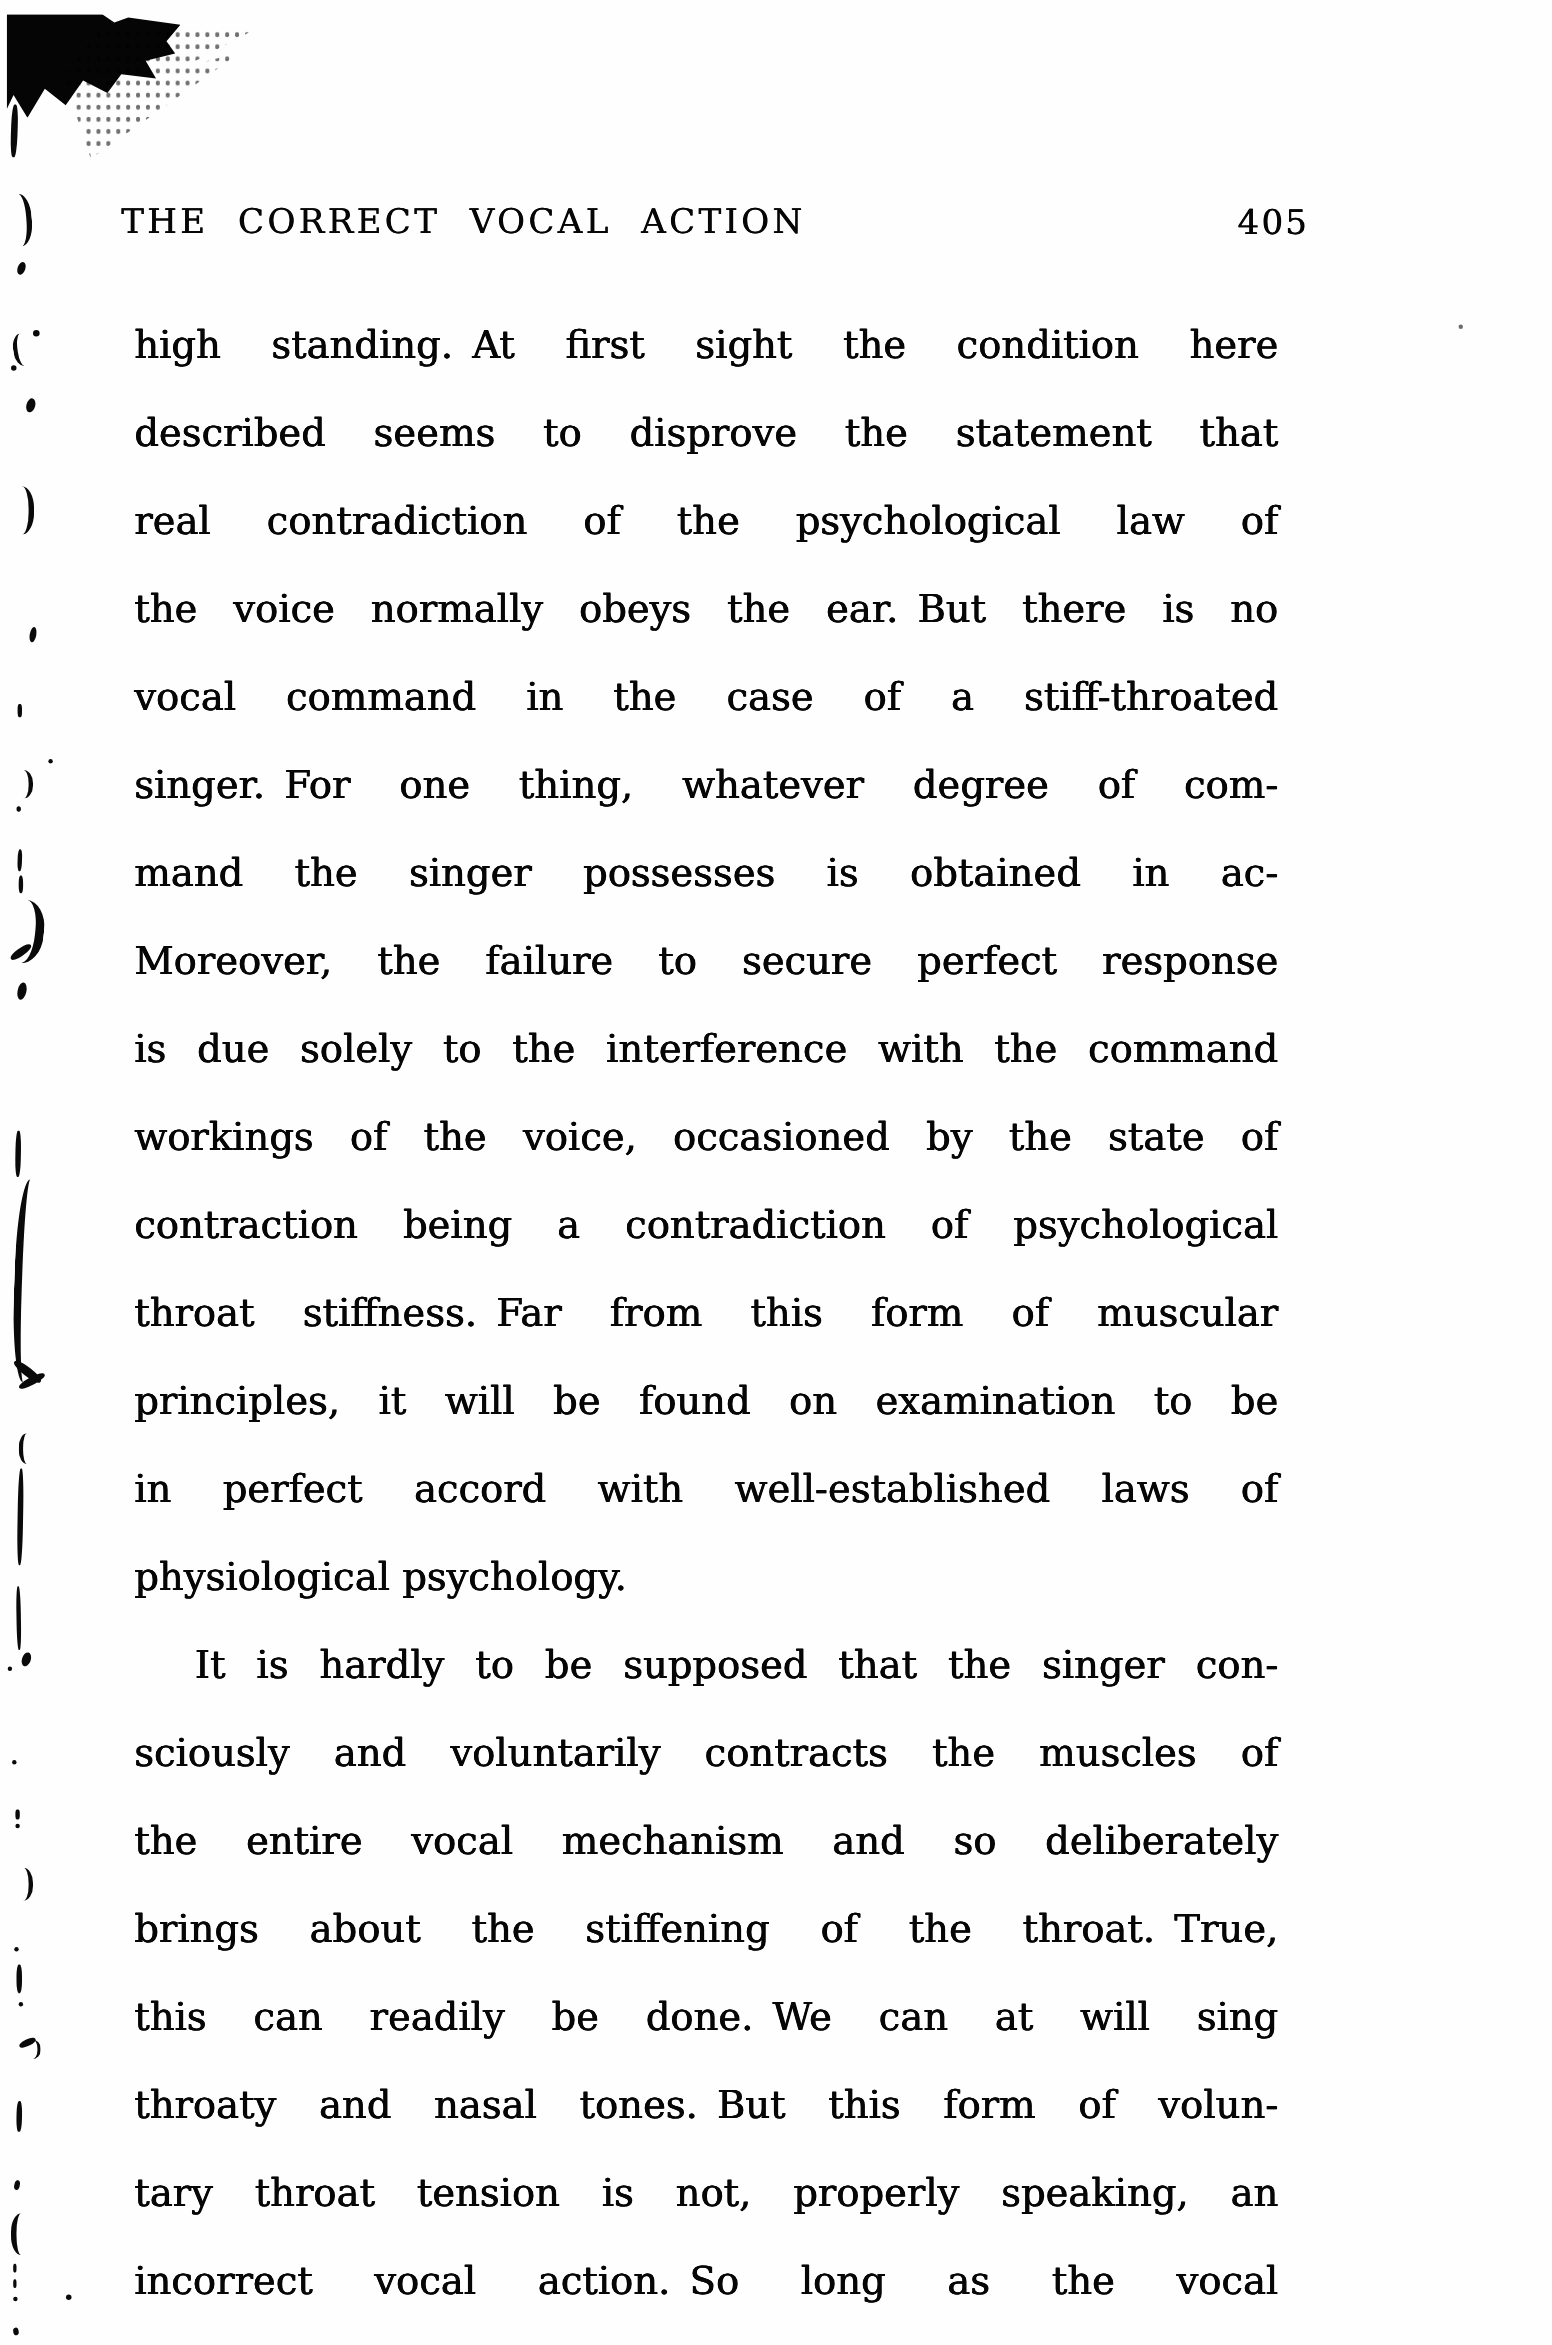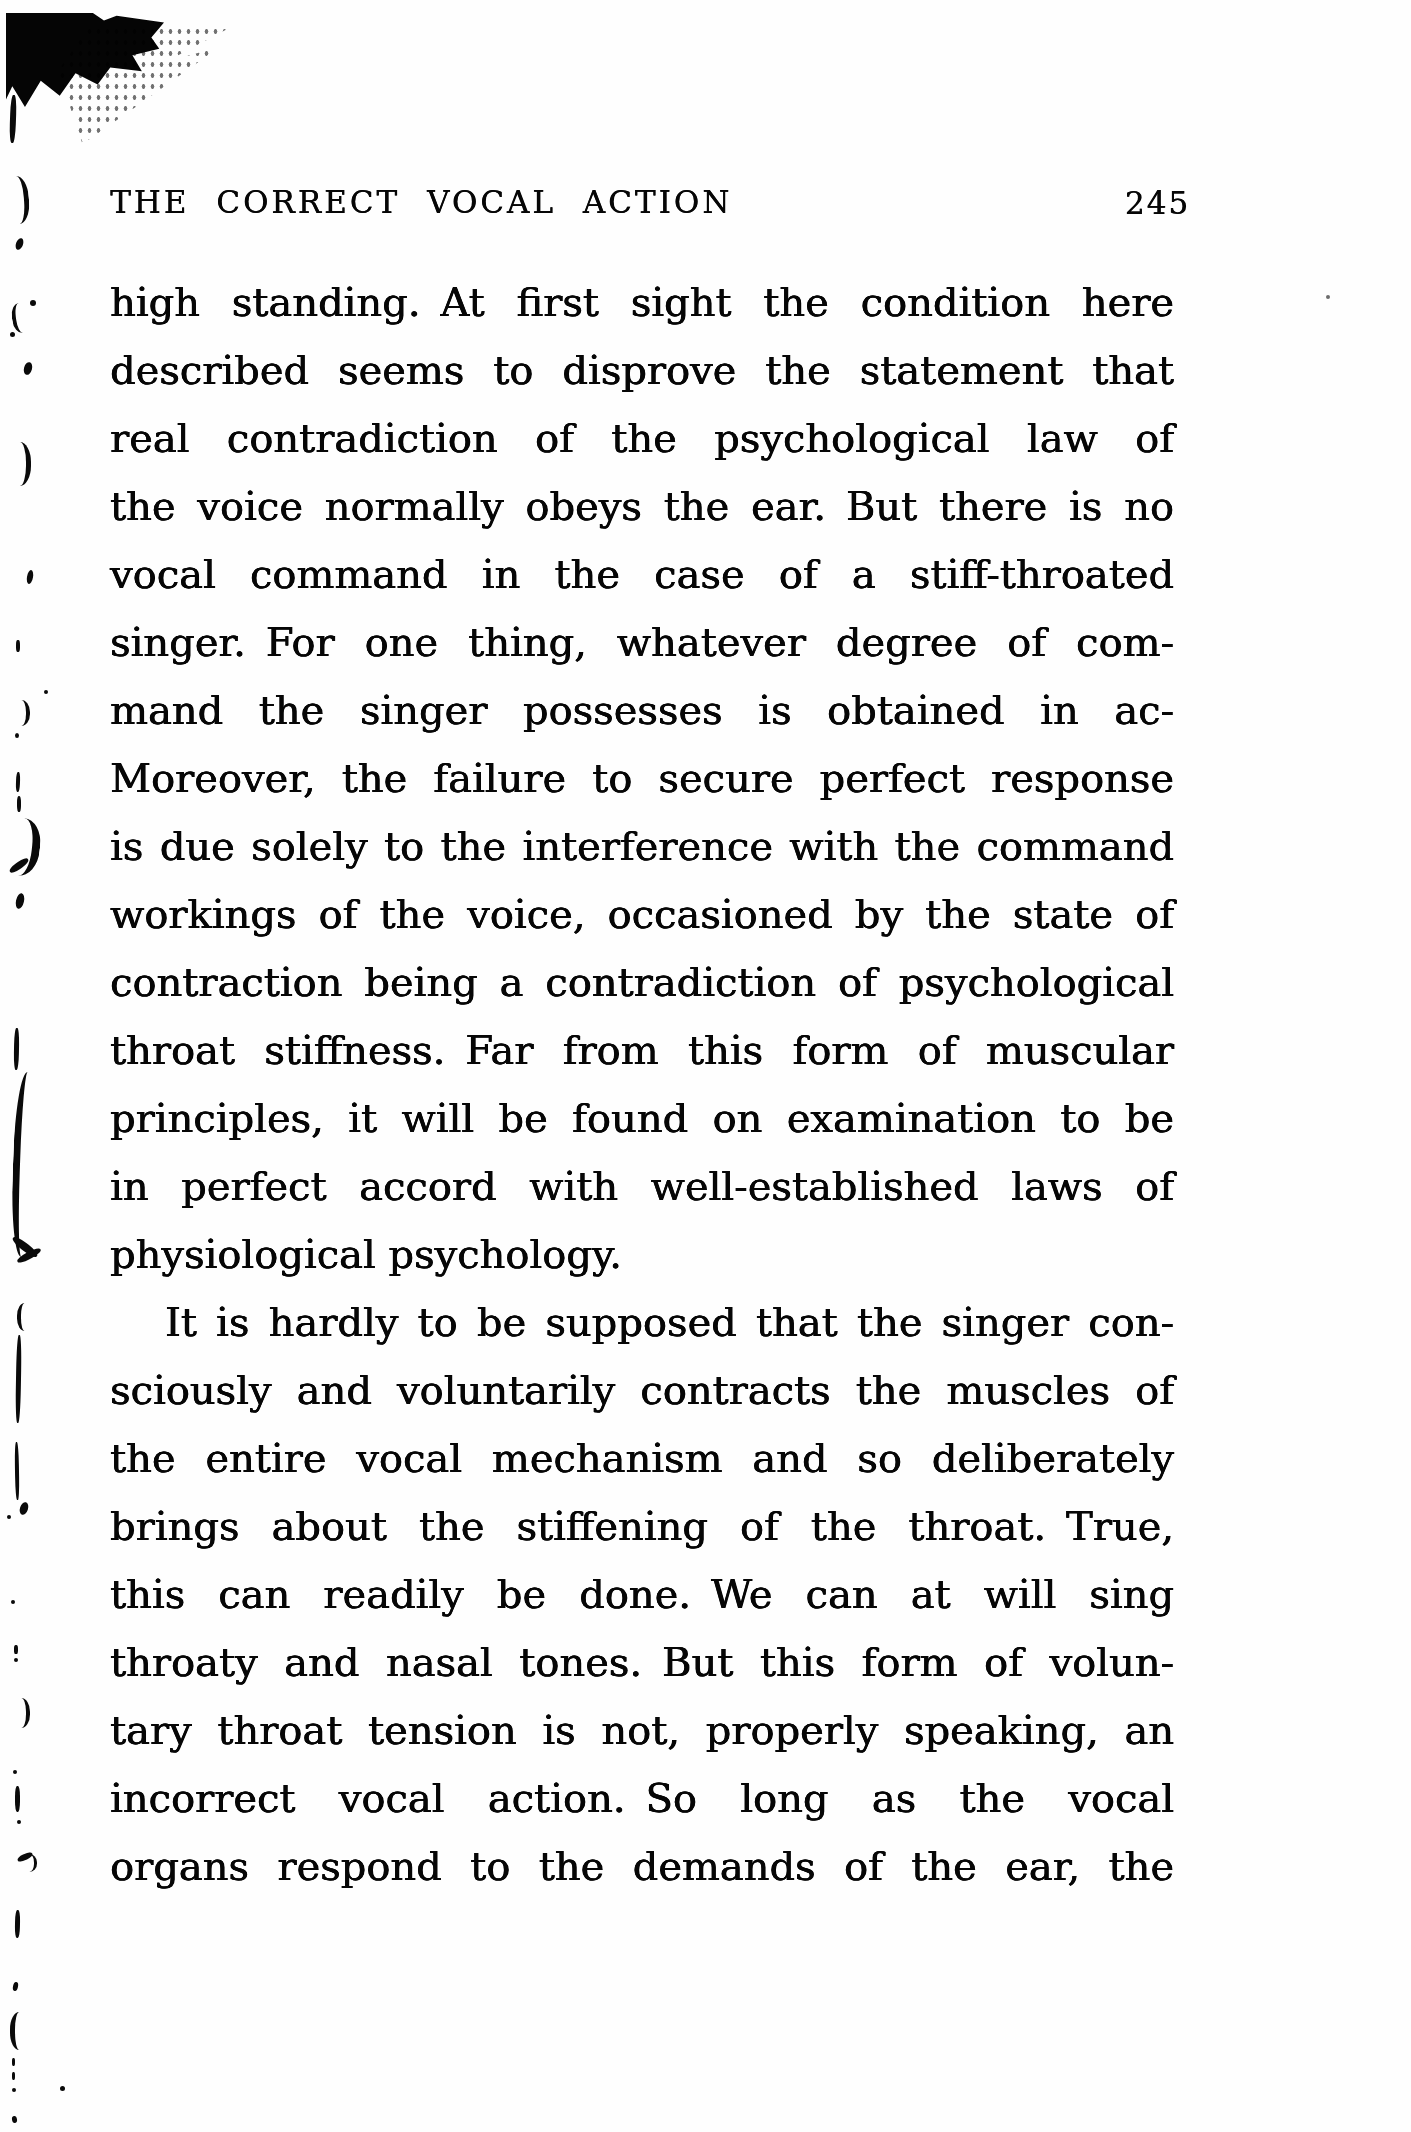--- a/index.html
+++ b/index.html
@@ -22,22 +22,22 @@
   }
   .page-number{
     position:absolute;right:0;top:1px;
     font-size:31px;letter-spacing:2px;
     text-shadow:.4px 0 #060606;
   }
 
   
   .textblock{position:absolute;left:110px;top:268px;width:1064px;}
   .line{
-    margin:0;padding:0;
-    font-size:40px;line-height:68px;
+    margin:12px;padding:0;
+    font-size:35px;line-height:68px;
     text-align:justify;text-align-last:justify;
     text-shadow:.45px 0 #060606, -.2px 0 #060606;
     white-space:normal;
   }
   .line.short{text-align-last:left;}
   .line.indent{text-indent:55px;}
 
   
   .blob{
     position:absolute;left:6px;top:13px;width:158px;height:94px;background:#050505;
@@ -59,21 +59,21 @@
 </head>
 <body>
 
 <div class="page">
 
   <div class="blob"></div>
   <div class="speckle"></div>
 
   <header class="header">
     <span class="running-title">THE CORRECT VOCAL ACTION</span>
-    <span class="page-number">245</span>
+    <span class="page-number">405</span>
   </header>
 
   <main class="textblock">
     <p class="line">high standing. At first sight the condition here</p>
     <p class="line">described seems to disprove the statement that</p>
     <p class="line">real contradiction of the psychological law of</p>
     <p class="line">the voice normally obeys the ear. But there is no</p>
     <p class="line">vocal command in the case of a stiff-throated</p>
     <p class="line">singer. For one thing, whatever degree of com-</p>
     <p class="line">mand the singer possesses is obtained in ac-</p>

